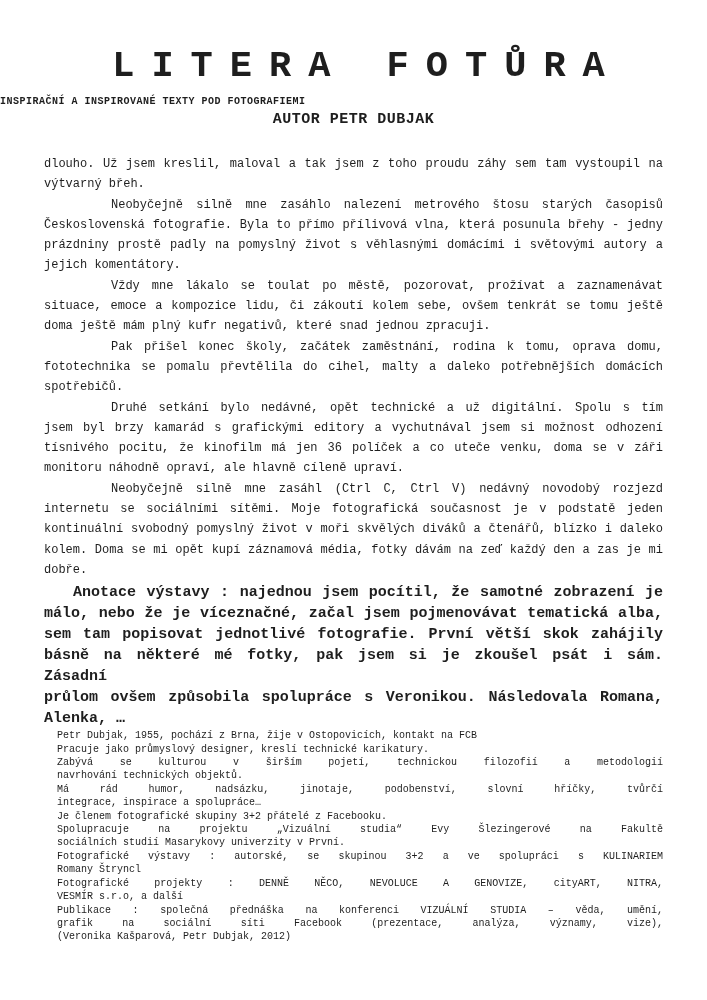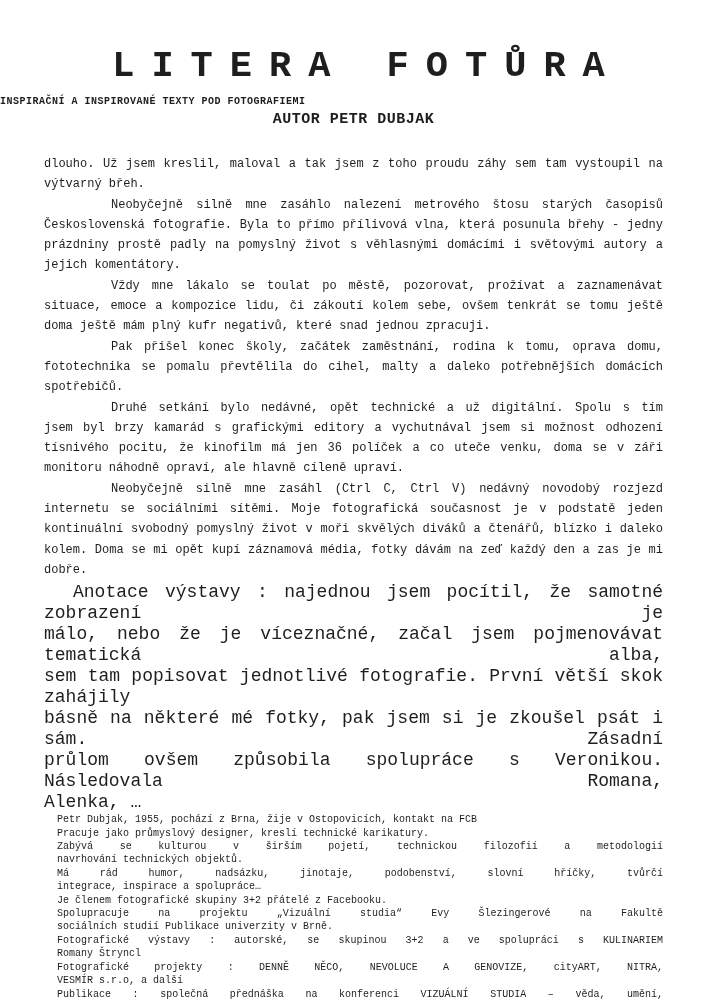--- a/index.html
+++ b/index.html
@@ -41,22 +41,22 @@
     white-space: nowrap;
   }
 
   .body-text {
     margin: 26px 44px 0 44px;
     font-size: 12px;
     line-height: 20.3px;
   }
   .annotation {
     margin: 2px 44px 0 44px;
-    font-weight: normal;
-    font-size: 18px;
+    font-weight: bold;
+    font-size: 15px;
     line-height: 21px;
   }
   .bio {
     margin: 0 44px 0 57px;
     font-size: 10px;
     line-height: 13.4px;
   }
 
   .tline { text-align: left; }
   .tline.just { text-align: justify; text-align-last: justify; }
@@ -106,21 +106,21 @@
 
   <div class="bio" id="bio">
       <div class="tline">Petr Dubjak, 1955, pochází z Brna, žije v Ostopovicích, kontakt na FCB</div>
       <div class="tline">Pracuje jako průmyslový designer, kreslí technické karikatury.</div>
       <div class="tline just">Zabývá se kulturou v širším pojetí, technickou filozofií a metodologií</div>
       <div class="tline">navrhování technických objektů.</div>
       <div class="tline just">Má rád humor, nadsázku, jinotaje, podobenství, slovní hříčky, tvůrčí</div>
       <div class="tline">integrace, inspirace a spolupráce…</div>
       <div class="tline">Je členem fotografické skupiny 3+2 přátelé z Facebooku.</div>
       <div class="tline just">Spolupracuje na projektu „Vizuální studia“ Evy Šlezingerové na Fakultě</div>
-      <div class="tline">sociálních studií Publikace univerzity v Brně.</div>
+      <div class="tline">sociálních studií Masarykovy univerzity v První.</div>
       <div class="tline just">Fotografické výstavy : autorské, se skupinou 3+2 a ve spolupráci s KULINARIEM</div>
       <div class="tline">Romany Štryncl</div>
       <div class="tline just">Fotografické projekty : DENNĚ NĚCO, NEVOLUCE A GENOVIZE, cityART, NITRA,</div>
       <div class="tline">VESMÍR s.r.o, a další</div>
       <div class="tline just">Publikace : společná přednáška na konferenci VIZUÁLNÍ STUDIA – věda, umění,</div>
       <div class="tline just">grafik na sociální síti Facebook (prezentace, analýza, významy, vize),</div>
       <div class="tline">(Veronika Kašparová, Petr Dubjak, 2012)</div>
     </div>
 </div>
 

